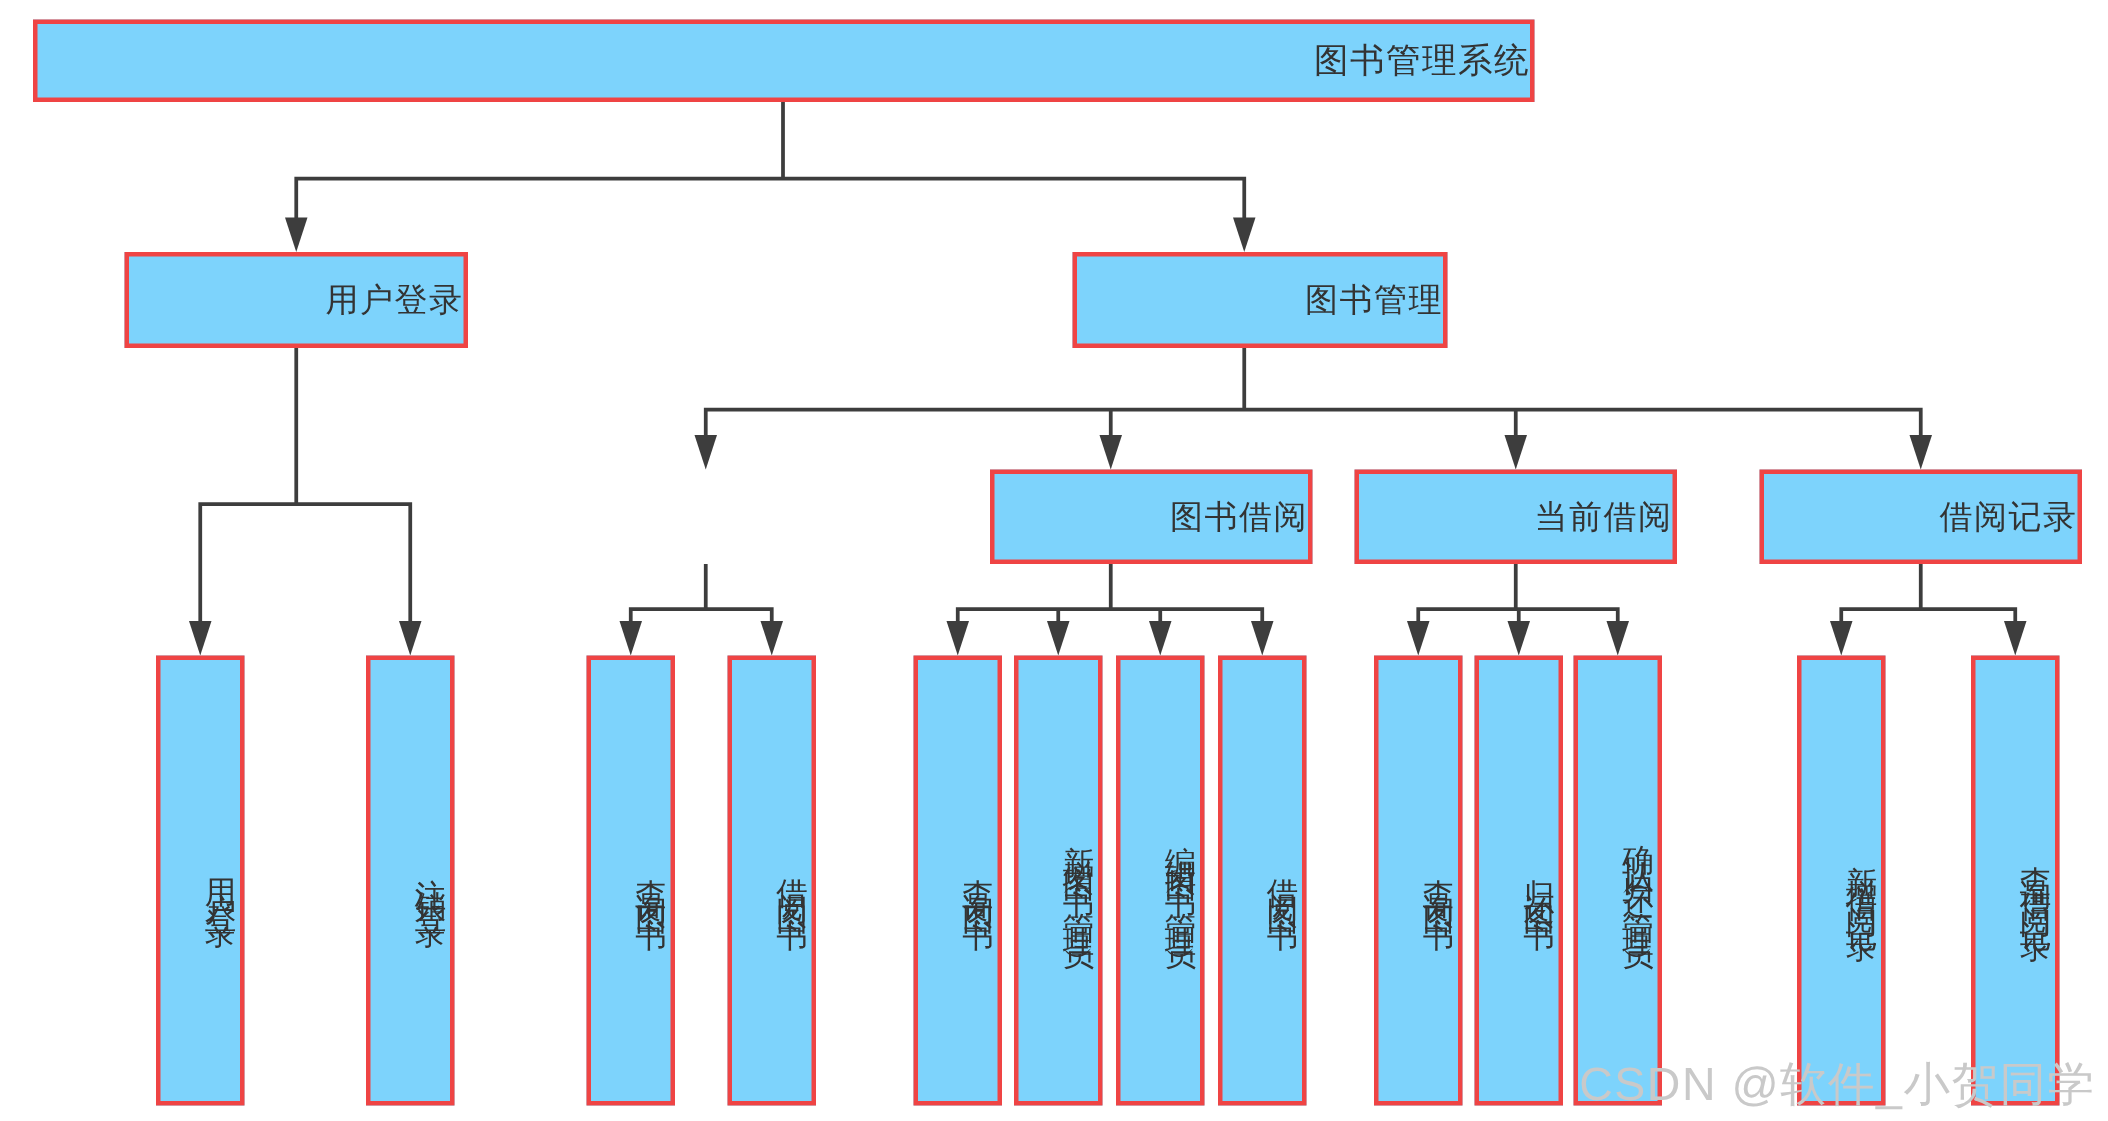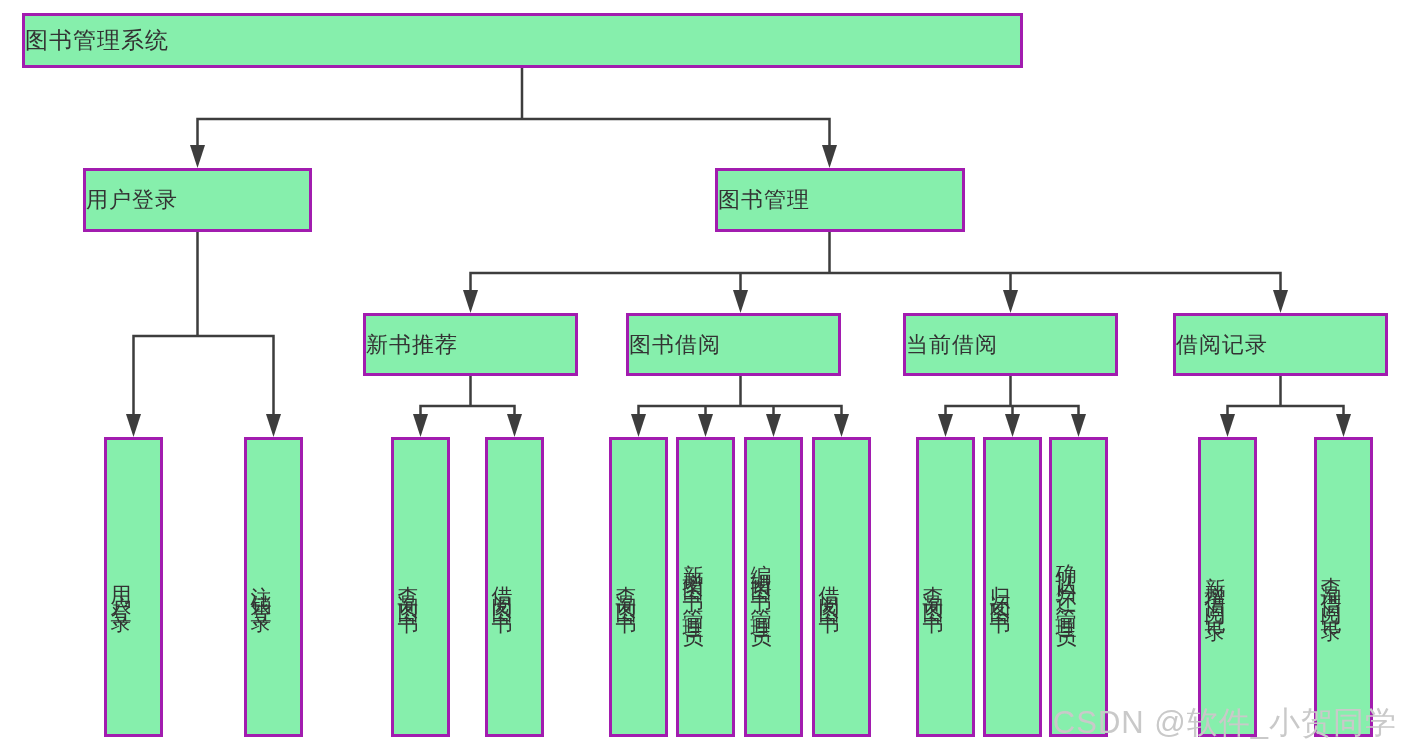--- a/index.html
+++ b/index.html
@@ -16,25 +16,25 @@
     overflow: hidden;
   }
   .connectors {
     position: absolute;
     left: 0;
     top: 0;
   }
   .node {
     position: absolute;
     box-sizing: border-box;
-    border: 3px solid #a21caf;
-    background: #86efac;
+    border: 3px solid #ef4444;
+    background: #7dd3fc;
     display: flex;
     align-items: center;
-    justify-content: flex-start;
+    justify-content: flex-end;
   }
   .node .lbl {
     color: #333333;
     white-space: nowrap;
   }
   .node.h .lbl {
     font-size: 22px;
     letter-spacing: 1px;
   }
   .node.root .lbl {
@@ -105,24 +105,21 @@
     <span class="lbl">图书管理系统</span>
   </div>
 
   <div class="node h" style="left:83px;top:168px;width:229px;height:64px">
     <span class="lbl">用户登录</span>
   </div>
   <div class="node h" style="left:715px;top:168px;width:250px;height:64px">
     <span class="lbl">图书管理</span>
   </div>
 
-  <div class="node h" style="left:363px;top:313px;width:215px;height:63px">
-    <span class="lbl">新书推荐</span>
-  </div>
-  <div class="node h" style="left:626px;top:313px;width:215px;height:63px">
+  <div class="node h" style="left:660px;top:313px;width:215px;height:63px">
     <span class="lbl">图书借阅</span>
   </div>
   <div class="node h" style="left:903px;top:313px;width:215px;height:63px">
     <span class="lbl">当前借阅</span>
   </div>
   <div class="node h" style="left:1173px;top:313px;width:215px;height:63px">
     <span class="lbl">借阅记录</span>
   </div>
 
   <div class="node v" style="left:104px;top:437px;width:59px;height:300px">

